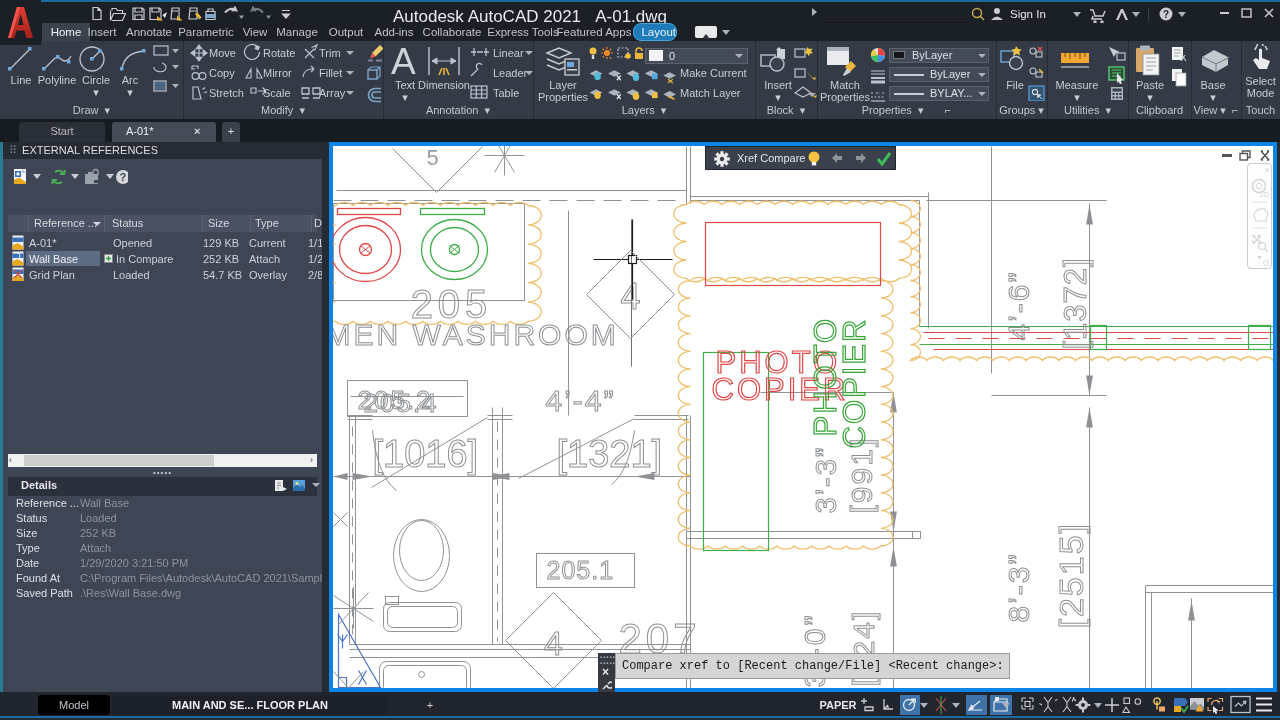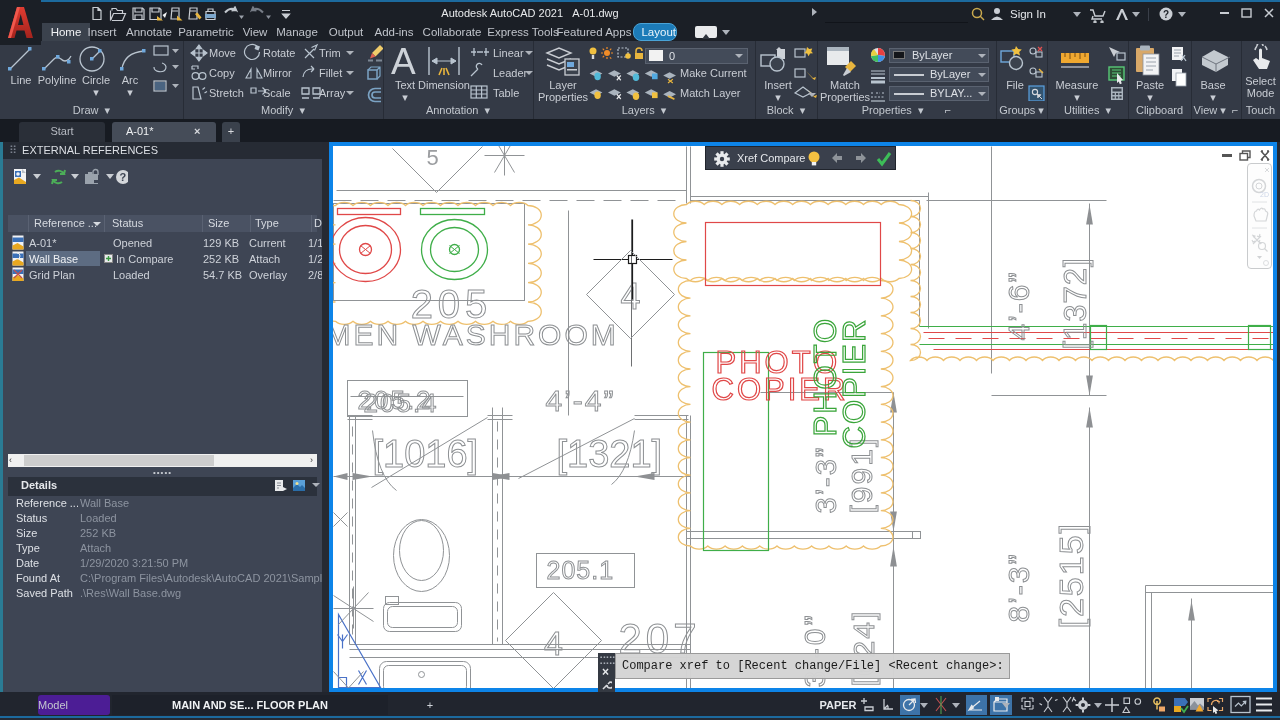--- a/index.html
+++ b/index.html
@@ -2,21 +2,21 @@
 <html><head>
 <meta charset="utf-8">
 <style>
 *{margin:0;padding:0;box-sizing:border-box;}
 html,body{width:1280px;height:720px;overflow:hidden;background:#262a33;font-family:"Liberation Sans",sans-serif;}
 .abs{position:absolute;}
 #stage{position:relative;width:1280px;height:720px;}
 
 #titlebar{left:0;top:0;width:1280px;height:23px;background:#1b1f26;border-top:2px solid #1c6a9e;}
 #abtn{left:0;top:0;width:41px;height:45px;background:#1b1f26;}
-#title{top:5px;left:0;width:1060px;text-align:center;color:#e8eaec;font-size:11px;}
+#title{top:5px;left:0;width:1060px;text-align:center;color:#e8eaec;font-size:17px;}
 #searchbox{left:825px;top:20px;width:143px;height:16px;background:#2a2f38;border:1px solid #11141a;color:#8b919b;font-style:italic;font-size:15px;line-height:14px;padding-left:5px;text-align:right;}
 
 #tabrow{left:0;top:23px;width:1280px;height:18px;background:#1b1f26;}
 .rtab{position:absolute;top:0;height:18px;line-height:18px;color:#c0c4cb;font-size:11.5px;text-align:center;}
 #tab-home{background:#3b424d;color:#f2f3f5;}
 #tab-layout{background:#1c7bb8;border:1px solid #4aa3d6;color:#eaf4fb;line-height:16px;border-radius:8px;text-align:right;}
 
 #ribbon{left:0;top:41px;width:1280px;height:79px;background:#343a46;border-bottom:1px solid #161a20;}
 .psep{position:absolute;top:0;width:1px;height:78px;background:#272c36;}
 .plabel{position:absolute;top:62px;height:16px;line-height:15px;color:#c3c8cf;font-size:11px;text-align:center;width:100%;}
@@ -738,21 +738,21 @@
     <div class="abs" style="left:0;top:0;width:17px;height:39px;background:#343942">
       <div class="abs" style="left:2px;top:1px;color:#aeb3bb;font-size:6px;letter-spacing:1px">▪▪▪▪▪<br>▪▪▪▪▪</div>
       <div class="abs" style="left:4px;top:12px;color:#e8eaec;font-size:12px;font-weight:bold">×</div>
       <svg class="abs" style="left:3px;top:27px" width="11" height="11" viewBox="0 0 11 11">
           <path d="M2 9 l4 -4 m0 0 a3 3 0 1 0 3 -3 l-2 2" stroke="#d8dade" fill="none" stroke-width="1.6"></path>
         </svg>
     </div>
     <div class="abs" style="left:17px;top:0;width:395px;height:26px;background:rgba(212,212,212,0.97);border:1px solid #9a9a9a;font-family:'Liberation Mono',monospace;font-size:12px;color:#1a1a1a;line-height:25px;padding-left:6px">Compare xref to [Recent change/File] &lt;Recent change&gt;:</div>
   </div>
   <div class="abs" id="statusbar">
-    <div class="stab" style="left:38px;width:72px;background:#4c1d95;border-radius:3px">Model</div>
+    <div class="stab" style="left:38px;width:72px;text-align:center;background:#000000;border-radius:3px">Model</div>
     <div class="stab" style="left:112px;width:276px;text-align:center;background:#1d212a;color:#f0f2f4;font-weight:bold">MAIN AND SE... FLOOR PLAN</div>
     <div class="stab" style="left:420px;width:20px;text-align:center;color:#d0d4da">+</div>
     <div class="stab" style="left:818px;width:40px;text-align:center;color:#e6e8ec;font-weight:bold;font-size:11px">PAPER</div>
     <svg class="abs" style="left:856px;top:3px" width="424" height="20" viewBox="0 0 424 20">
       <g stroke="#c9cdd3" fill="none" stroke-width="1.3">
         <path d="M8 3 v6 M5 6 h6 M9 12 h8 v3.5 h-8 z"></path>
         <path d="M28 4 v10 h9 M28 14 l4 -4 M32 14 v-3"></path>
       </g>
       <rect x="44" y="0" width="20" height="20" fill="#3d73a8"></rect>
       <circle cx="53" cy="10" r="5.5" fill="none" stroke="#e8eaec" stroke-width="1.3"></circle>

